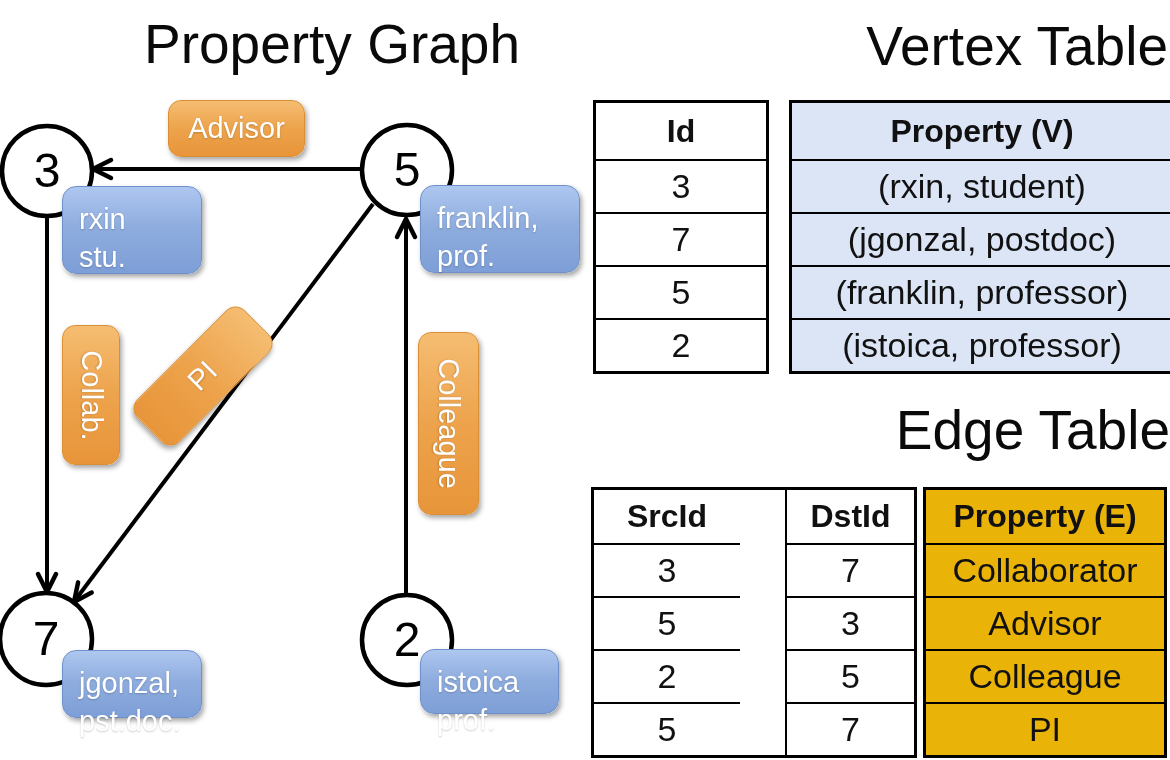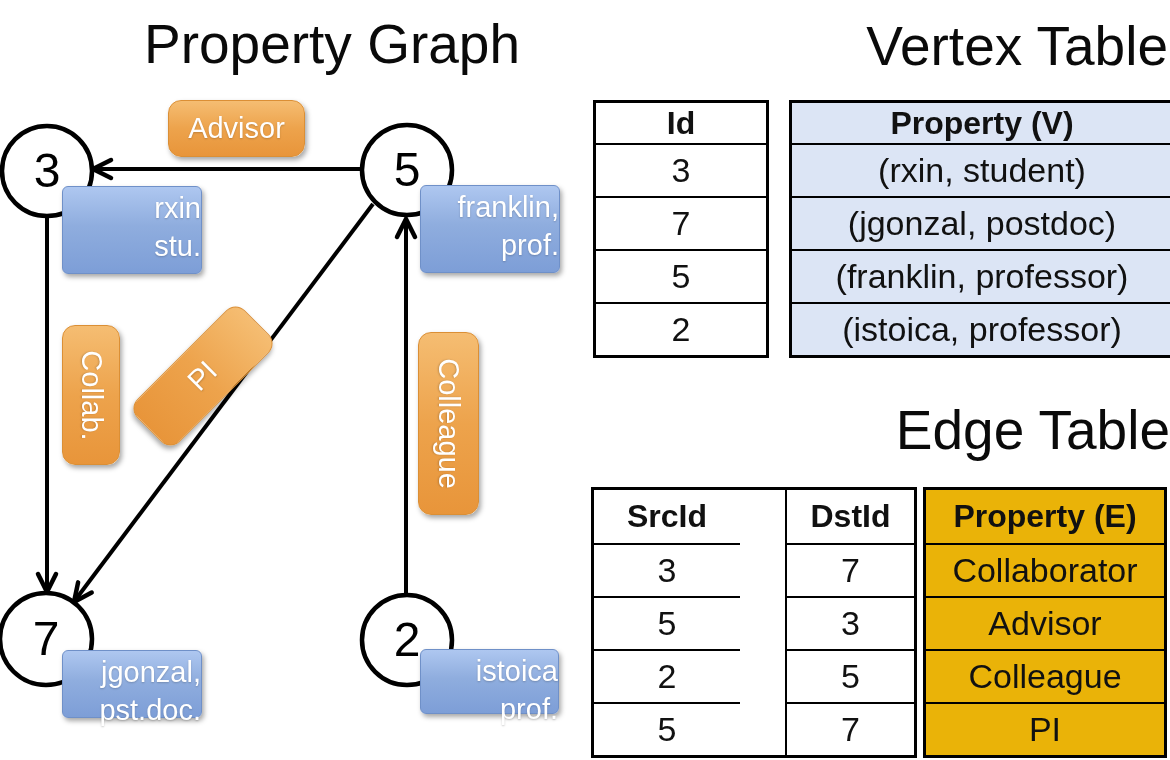--- a/index.html
+++ b/index.html
@@ -18,31 +18,30 @@
   svg.layer { position:absolute; left:0; top:0; }
 
   
   .node-num {
     position:absolute; width:64px; text-align:center; font-size:48px;
     font-weight:400; color:#000; line-height:66px;
   }
 
   
   .vbox {
-    position:absolute; border-radius:6px;
+    position:absolute; border-radius:14px;
     background:linear-gradient(180deg,#aec7f0 0%, #8fadde 45%, #7d9ed7 100%);
     border:1px solid #6f90c8;
     box-shadow:2px 3px 5px rgba(0,0,0,0.35);
     color:#fff; font-size:29px; line-height:38px;
-    padding:2px 0 0 16px; box-sizing:border-box;
+    padding:13px 0 0 16px; box-sizing:border-box;
     text-shadow:0 1px 2px rgba(0,0,0,0.2);
-    text-align:right;
   }
   #vbox-rxin     { left:62px;  top:186px; width:140px; height:88px; }
-  #vbox-franklin { left:420px; top:185px; width:140px; height:88px; }
+  #vbox-franklin { left:420px; top:185px; width:160px; height:88px; }
   #vbox-jgonzal  { left:62px;  top:650px; width:140px; height:68px; }
   #vbox-istoica  { left:420px; top:649px; width:139px; height:65px; }
 
   
   .ebox {
     position:absolute; border-radius:13px;
     background:linear-gradient(180deg,#f5bd72 0%, #eda34c 50%, #e8953a 100%);
     border:1px solid #db8f35;
     box-shadow:2px 3px 5px rgba(0,0,0,0.35);
     color:#fff; font-size:29px;
@@ -64,21 +63,21 @@
     border-top:2.5px solid #000; box-sizing:border-box;
     font-size:34px; color:#111; white-space:nowrap;
   }
   .tcell.hdr { border-top:none; font-weight:700; font-size:32px; }
 
   #vertex-table { left:593px; top:100px; }
   #vertex-table .col-id   { width:176px; }
   #vertex-table .col-prop { width:386px; background:#dce5f5;margin-left:8px; }
   #vertex-table .gap      { width:12px; }
   #vertex-table .tcell     { height:53px; }
-  #vertex-table .tcell.hdr { height:40px; }
+  #vertex-table .tcell.hdr { height:56px; }
 
   #edge-table { left:591px; top:487px; }
   #edge-table .col-ids  { width:326px; }
   #edge-table .col-prop { width:244px; background:#eab308; }
   #edge-table .gap      { width:6px; }
   #edge-table .idrow { display:grid; grid-template-columns:146px 1fr;gap:25px; }
   #edge-table .tcell { height:53px; }
   #edge-table .dst   { border-left:2.5px solid #000;margin-left:20px; }
 </style>
 </head>

